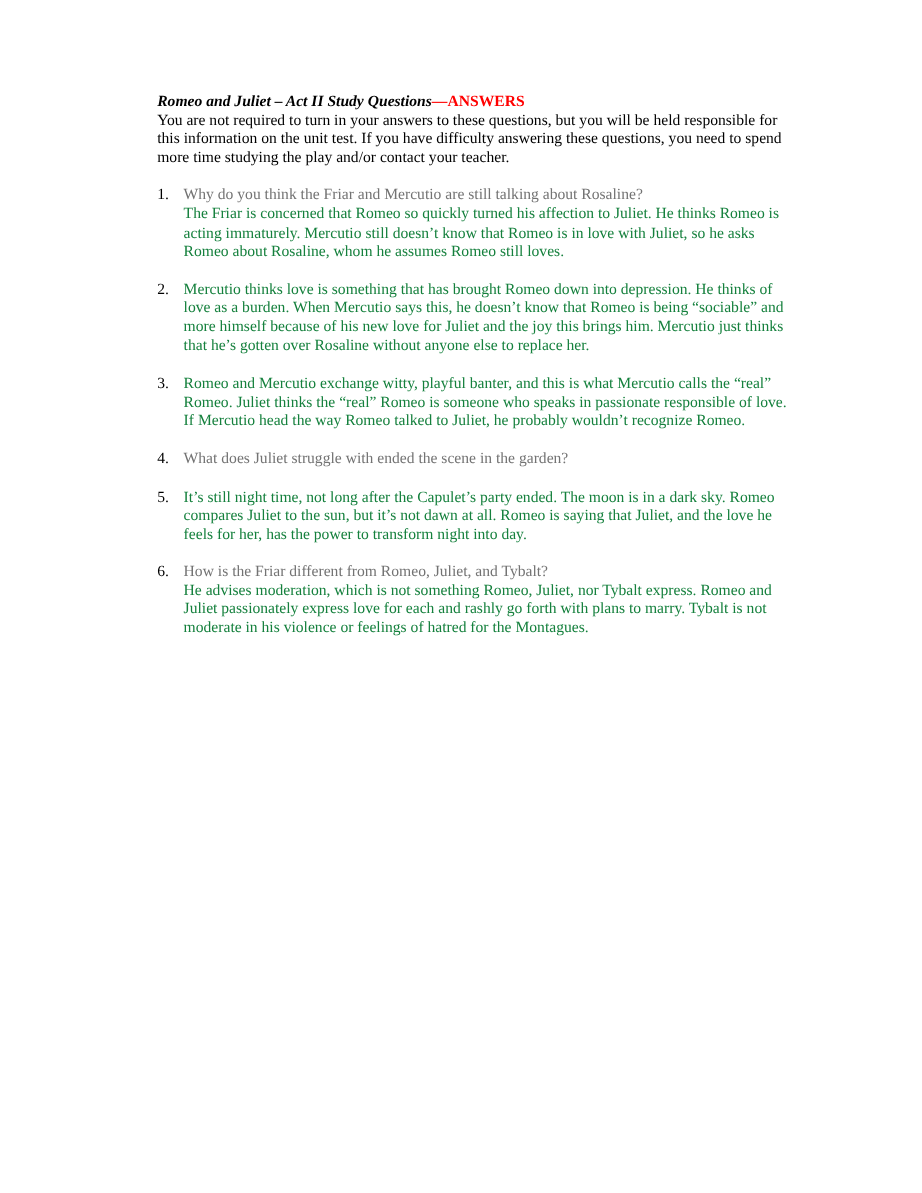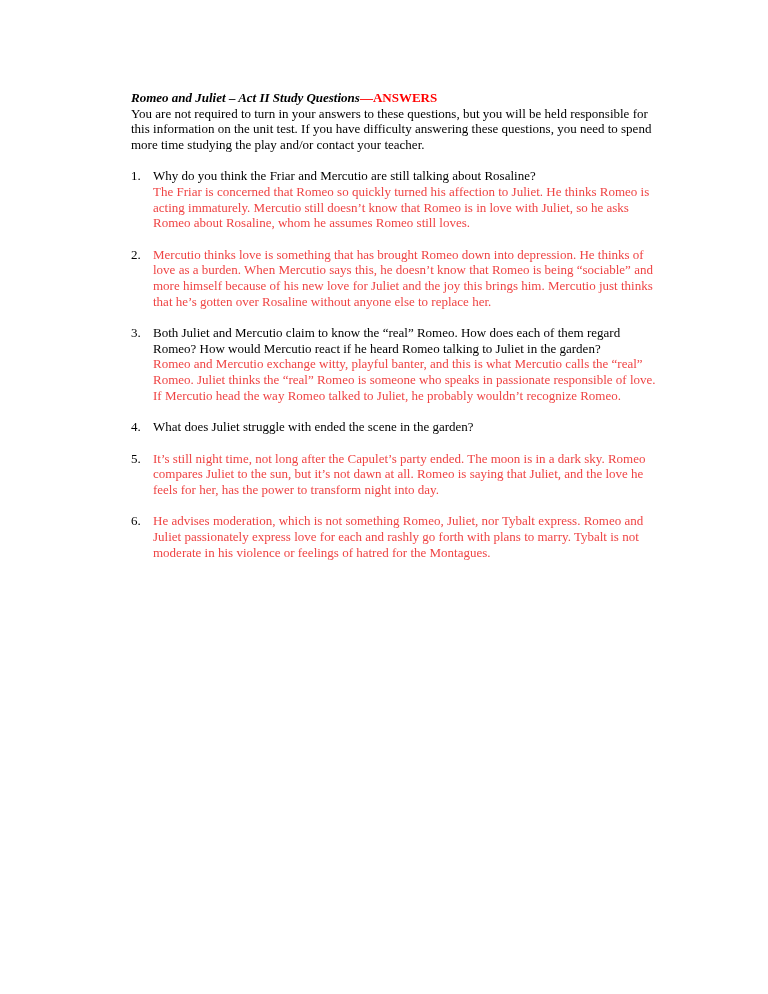--- a/index.html
+++ b/index.html
@@ -12,21 +12,21 @@
     height: 994px;
     position: relative;
     font-family: "Liberation Serif", "DejaVu Serif", serif;
     font-size: 13px;
     line-height: 15.6px;
     color: #000000;
   }
   .page {
     position: absolute;
     left: 131px;
-    top: 90px;
+    top: 76px;
     width: 527px;
   }
   .doc-title {
     font-weight: bold;
     margin: 0 0 0 0;
   }
   .doc-title .t-italic {
     font-style: italic;
   }
   .doc-title .t-rest {
@@ -43,24 +43,24 @@
     position: relative;
     padding-left: 22px;
     margin: 0 0 16px 0;
   }
   .q-num {
     position: absolute;
     left: 0;
     top: 0;
   }
   .q-text {
-    color: #000000;
+    color: #737373;
   }
   .a-text {
-    color: #ef4444;
+    color: #15803d;
   }
 </style>
 </head>
 <body>
 
 <div class="page">
 
   <div class="doc-title">
     <span class="t-italic">Romeo and Juliet</span><span class="t-rest"> – Act II Study Questions</span><span class="t-answers">—ANSWERS</span>
   </div>
@@ -73,32 +73,32 @@
     <div class="a-text">The Friar is concerned that Romeo so quickly turned his affection to Juliet. He thinks Romeo is acting immaturely. Mercutio still doesn’t know that Romeo is in love with Juliet, so he asks Romeo about Rosaline, whom he assumes Romeo still loves.</div>
   </div>
 
   <div class="qa-block">
     <span class="q-num">2.</span>
     <div class="a-text">Mercutio thinks love is something that has brought Romeo down into depression. He thinks of love as a burden. When Mercutio says this, he doesn’t know that Romeo is being “sociable” and more himself because of his new love for Juliet and the joy this brings him. Mercutio just thinks that he’s gotten over Rosaline without anyone else to replace her.</div>
   </div>
 
   <div class="qa-block">
     <span class="q-num">3.</span>
-    <div class="q-text">Both Juliet and Mercutio claim to know the “real” Romeo. How does each of them regard Romeo? How would Mercutio react if he heard Romeo talking to Juliet in the garden?</div>
     <div class="a-text">Romeo and Mercutio exchange witty, playful banter, and this is what Mercutio calls the “real” Romeo. Juliet thinks the “real” Romeo is someone who speaks in passionate responsible of love. If Mercutio head the way Romeo talked to Juliet, he probably wouldn’t recognize Romeo.</div>
   </div>
 
   <div class="qa-block">
     <span class="q-num">4.</span>
     <div class="q-text">What does Juliet struggle with ended the scene in the garden?</div>
   </div>
 
   <div class="qa-block">
     <span class="q-num">5.</span>
     <div class="a-text">It’s still night time, not long after the Capulet’s party ended. The moon is in a dark sky. Romeo compares Juliet to the sun, but it’s not dawn at all. Romeo is saying that Juliet, and the love he feels for her, has the power to transform night into day.</div>
   </div>
 
   <div class="qa-block">
     <span class="q-num">6.</span>
+    <div class="q-text">How is the Friar different from Romeo, Juliet, and Tybalt?</div>
     <div class="a-text">He advises moderation, which is not something Romeo, Juliet, nor Tybalt express. Romeo and Juliet passionately express love for each and rashly go forth with plans to marry. Tybalt is not moderate in his violence or feelings of hatred for the Montagues.</div>
   </div>
 
 </div>
 
 </body></html>

